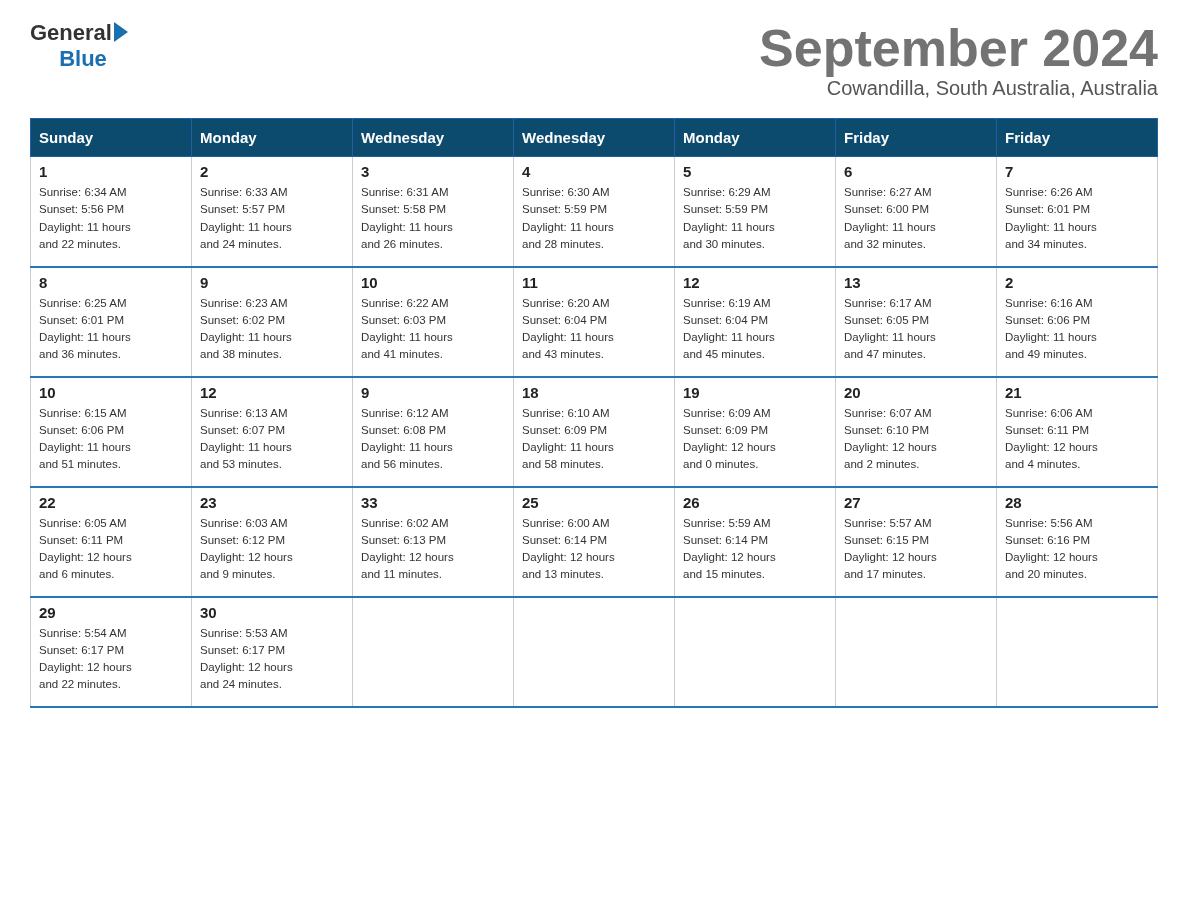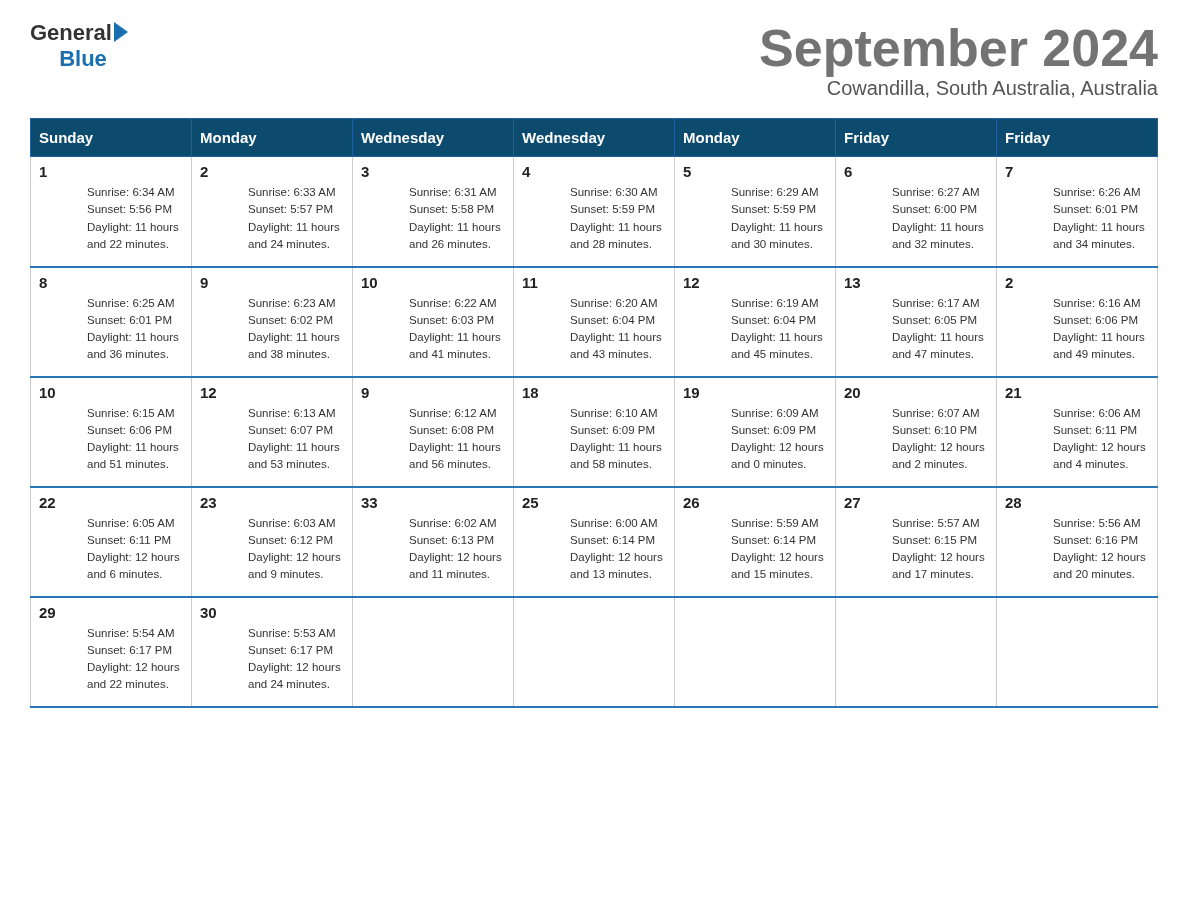--- a/index.html
+++ b/index.html
@@ -79,21 +79,20 @@
     .day-number {
       font-size: 15px;
       font-weight: bold;
       color: #222;
       margin-bottom: 4px;
     }
     .day-info {
       font-size: 11.5px;
       color: #333;
       line-height: 1.5;
-      margin-left: 48px;
     }
     .week-row td {
       background-color: #fff;
     }
     .week-row:nth-child(odd) td {
       background-color: #fff;
     }
     .empty-cell {
       background-color: #fff;
     }

